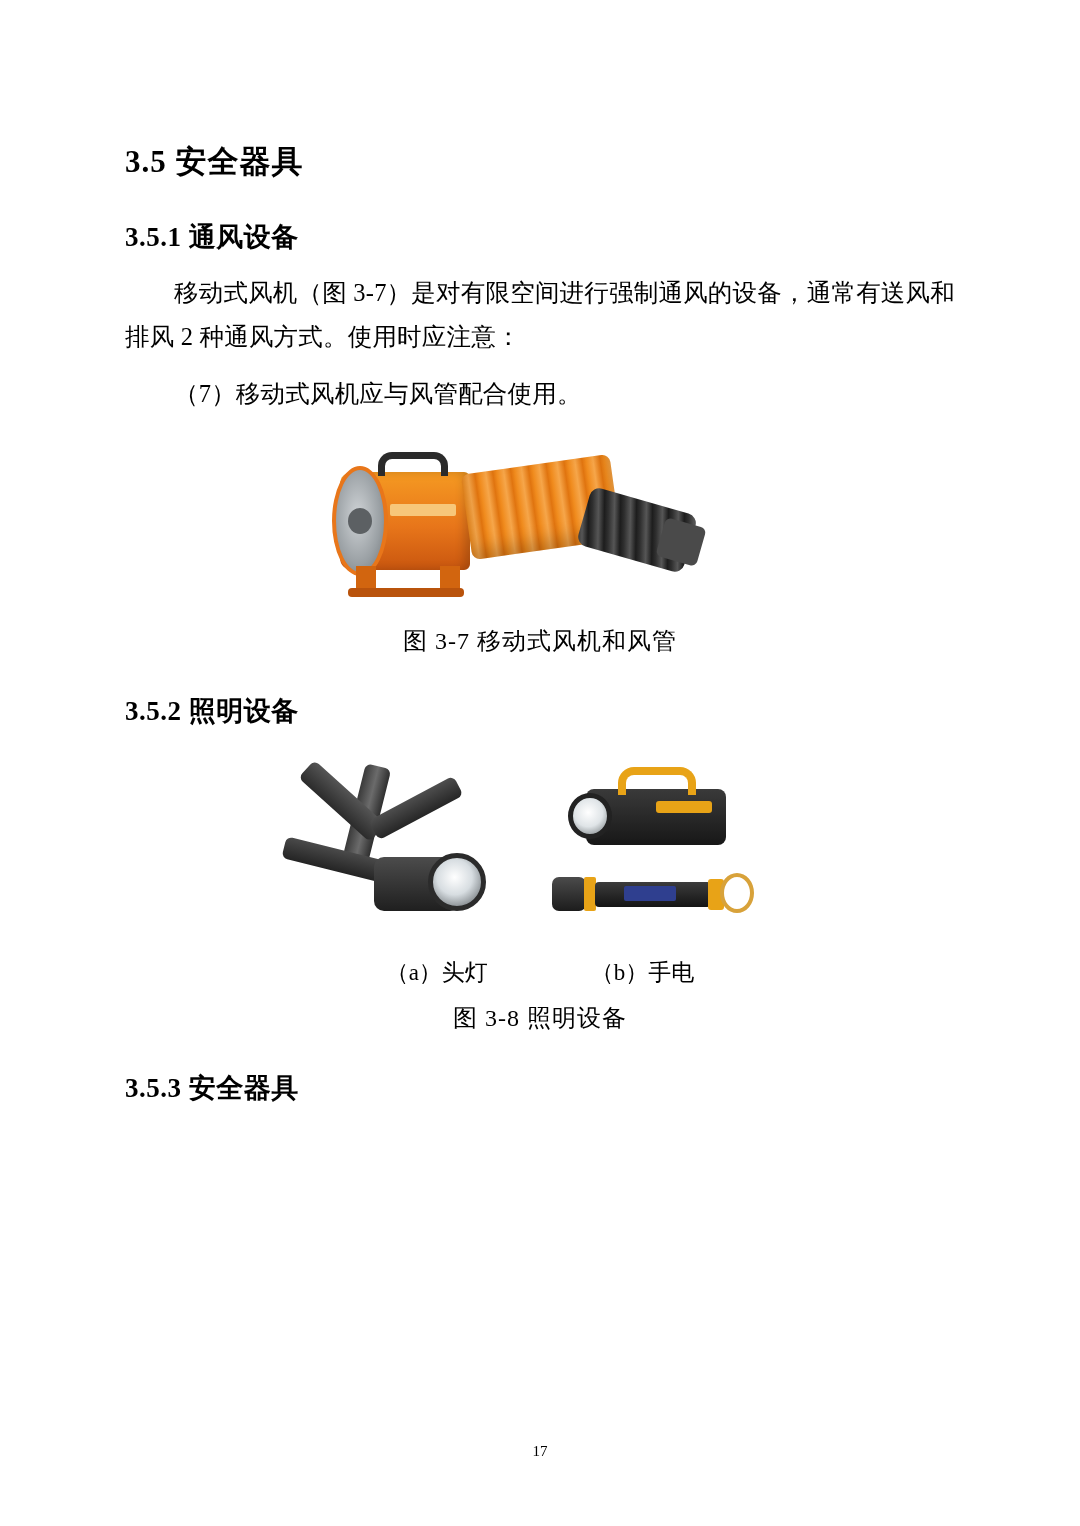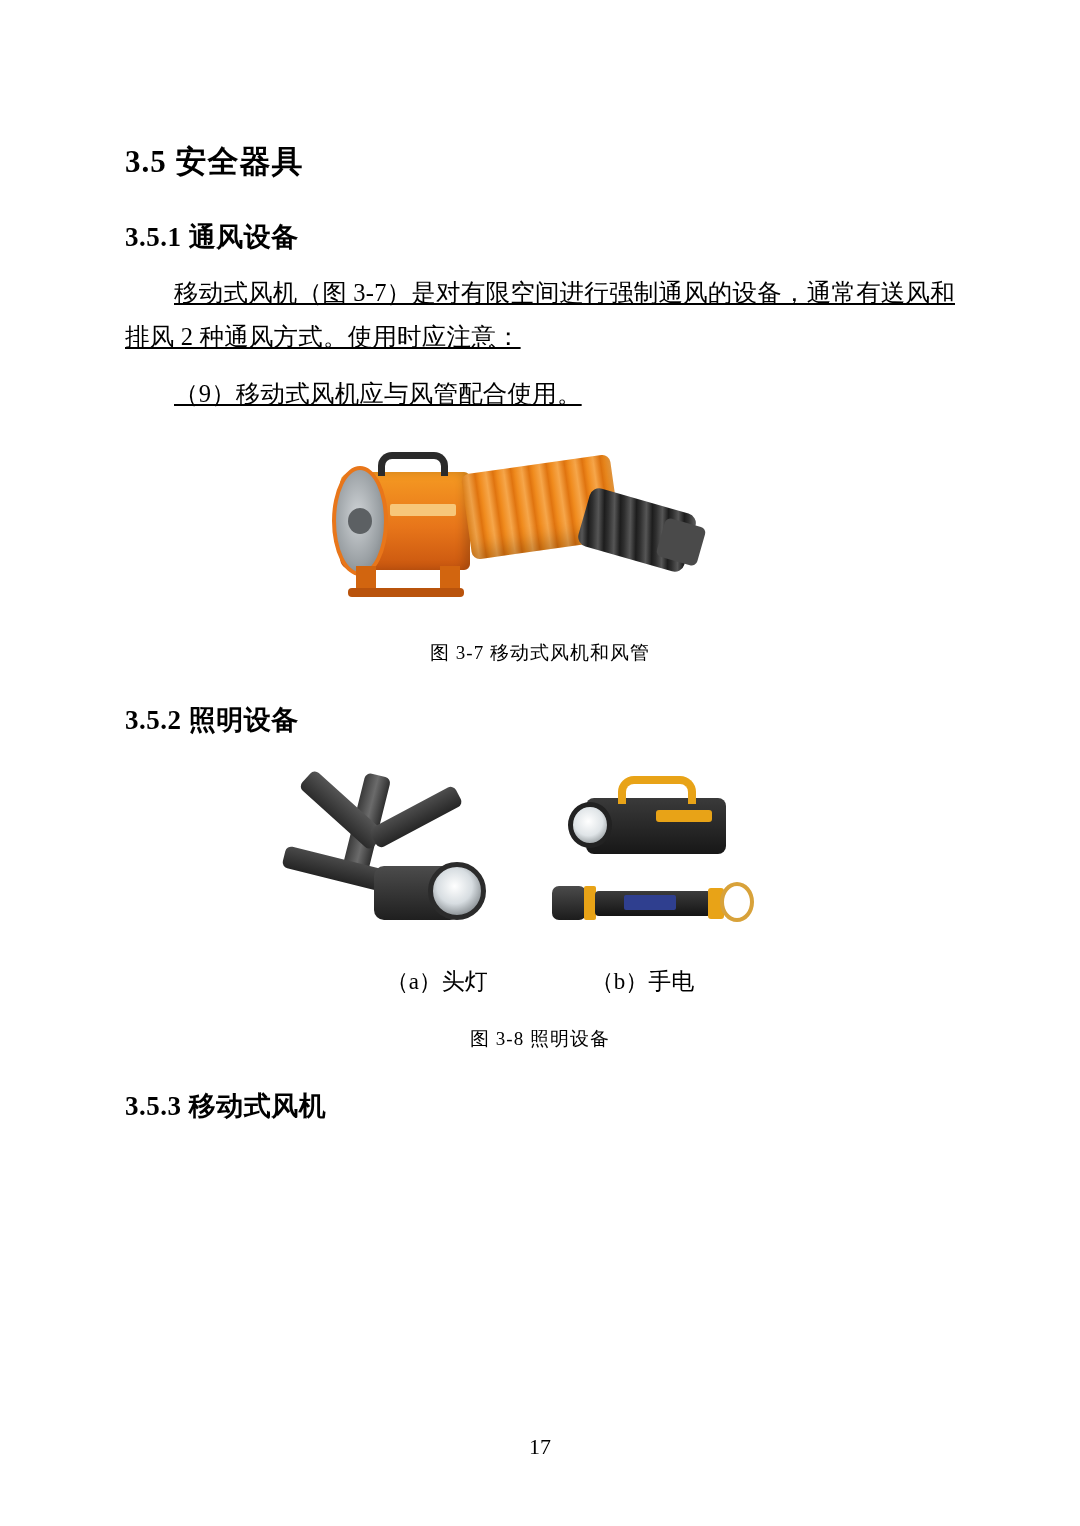--- a/index.html
+++ b/index.html
@@ -39,46 +39,45 @@
   p.body-text {
     font-size: 24.5px;
     line-height: 1.78;
     margin: 14px 0 0 0;
     text-align: justify;
     text-justify: inter-ideograph;
     letter-spacing: 0.2px;
   }
   p.indent {
     text-indent: 2em;
-    text-decoration: underline;
   }
   .figure-block {
     margin-top: 30px;
     text-align: center;
   }
   .figure-caption {
-    font-size: 19px;
+    font-size: 24px;
     text-align: center;
-    margin-top: 29px;
+    margin-top: 14px;
     letter-spacing: 1px;
   }
   .subcaption-row {
     display: flex;
     justify-content: center;
     gap: 103px;
     margin-top: 6px;
     font-size: 23px;
   }
   .page-number {
     position: absolute;
     bottom: 66px;
     left: 0;
     width: 100%;
     text-align: center;
-    font-size: 22px;
+    font-size: 15px;
   }
   
   .fig-fan {
     position: relative;
     width: 420px;
     height: 165px;
     margin: 0 auto;
   }
   .fan-body {
     position: absolute;
@@ -370,21 +369,21 @@
 </head>
 <body>
 
 <div class="page">
 
   <h1 class="section-title">3.5  安全器具</h1>
 
   <h2 class="subsection-title">3.5.1  通风设备</h2>
 
   <p class="body-text indent">移动式风机（图 3-7）是对有限空间进行强制通风的设备，通常有送风和排风 2 种通风方式。使用时应注意：</p>
-  <p class="body-text indent">（9）移动式风机应与风管配合使用。</p>
+  <p class="body-text indent">（7）移动式风机应与风管配合使用。</p>
 
   <div class="figure-block">
     <div class="fig-fan">
       <div class="fan-body"></div>
       <div class="fan-ring"></div>
       <div class="fan-hub"></div>
       <div class="fan-handle"></div>
       <div class="fan-label"></div>
       <div class="fan-foot l"></div>
       <div class="fan-foot r"></div>
@@ -424,16 +423,16 @@
         <div class="torch-lanyard"></div>
       </div>
     </div>
     <div class="subcaption-row">
       <span>（a）头灯</span>
       <span>（b）手电</span>
     </div>
     <div class="figure-caption">图 3-8    照明设备</div>
   </div>
 
-  <h2 class="subsection-title">3.5.3  移动式风机</h2>
+  <h2 class="subsection-title">3.5.3  安全器具</h2>
 
   <div class="page-number">17</div>
 </div>
 
 </body></html>

